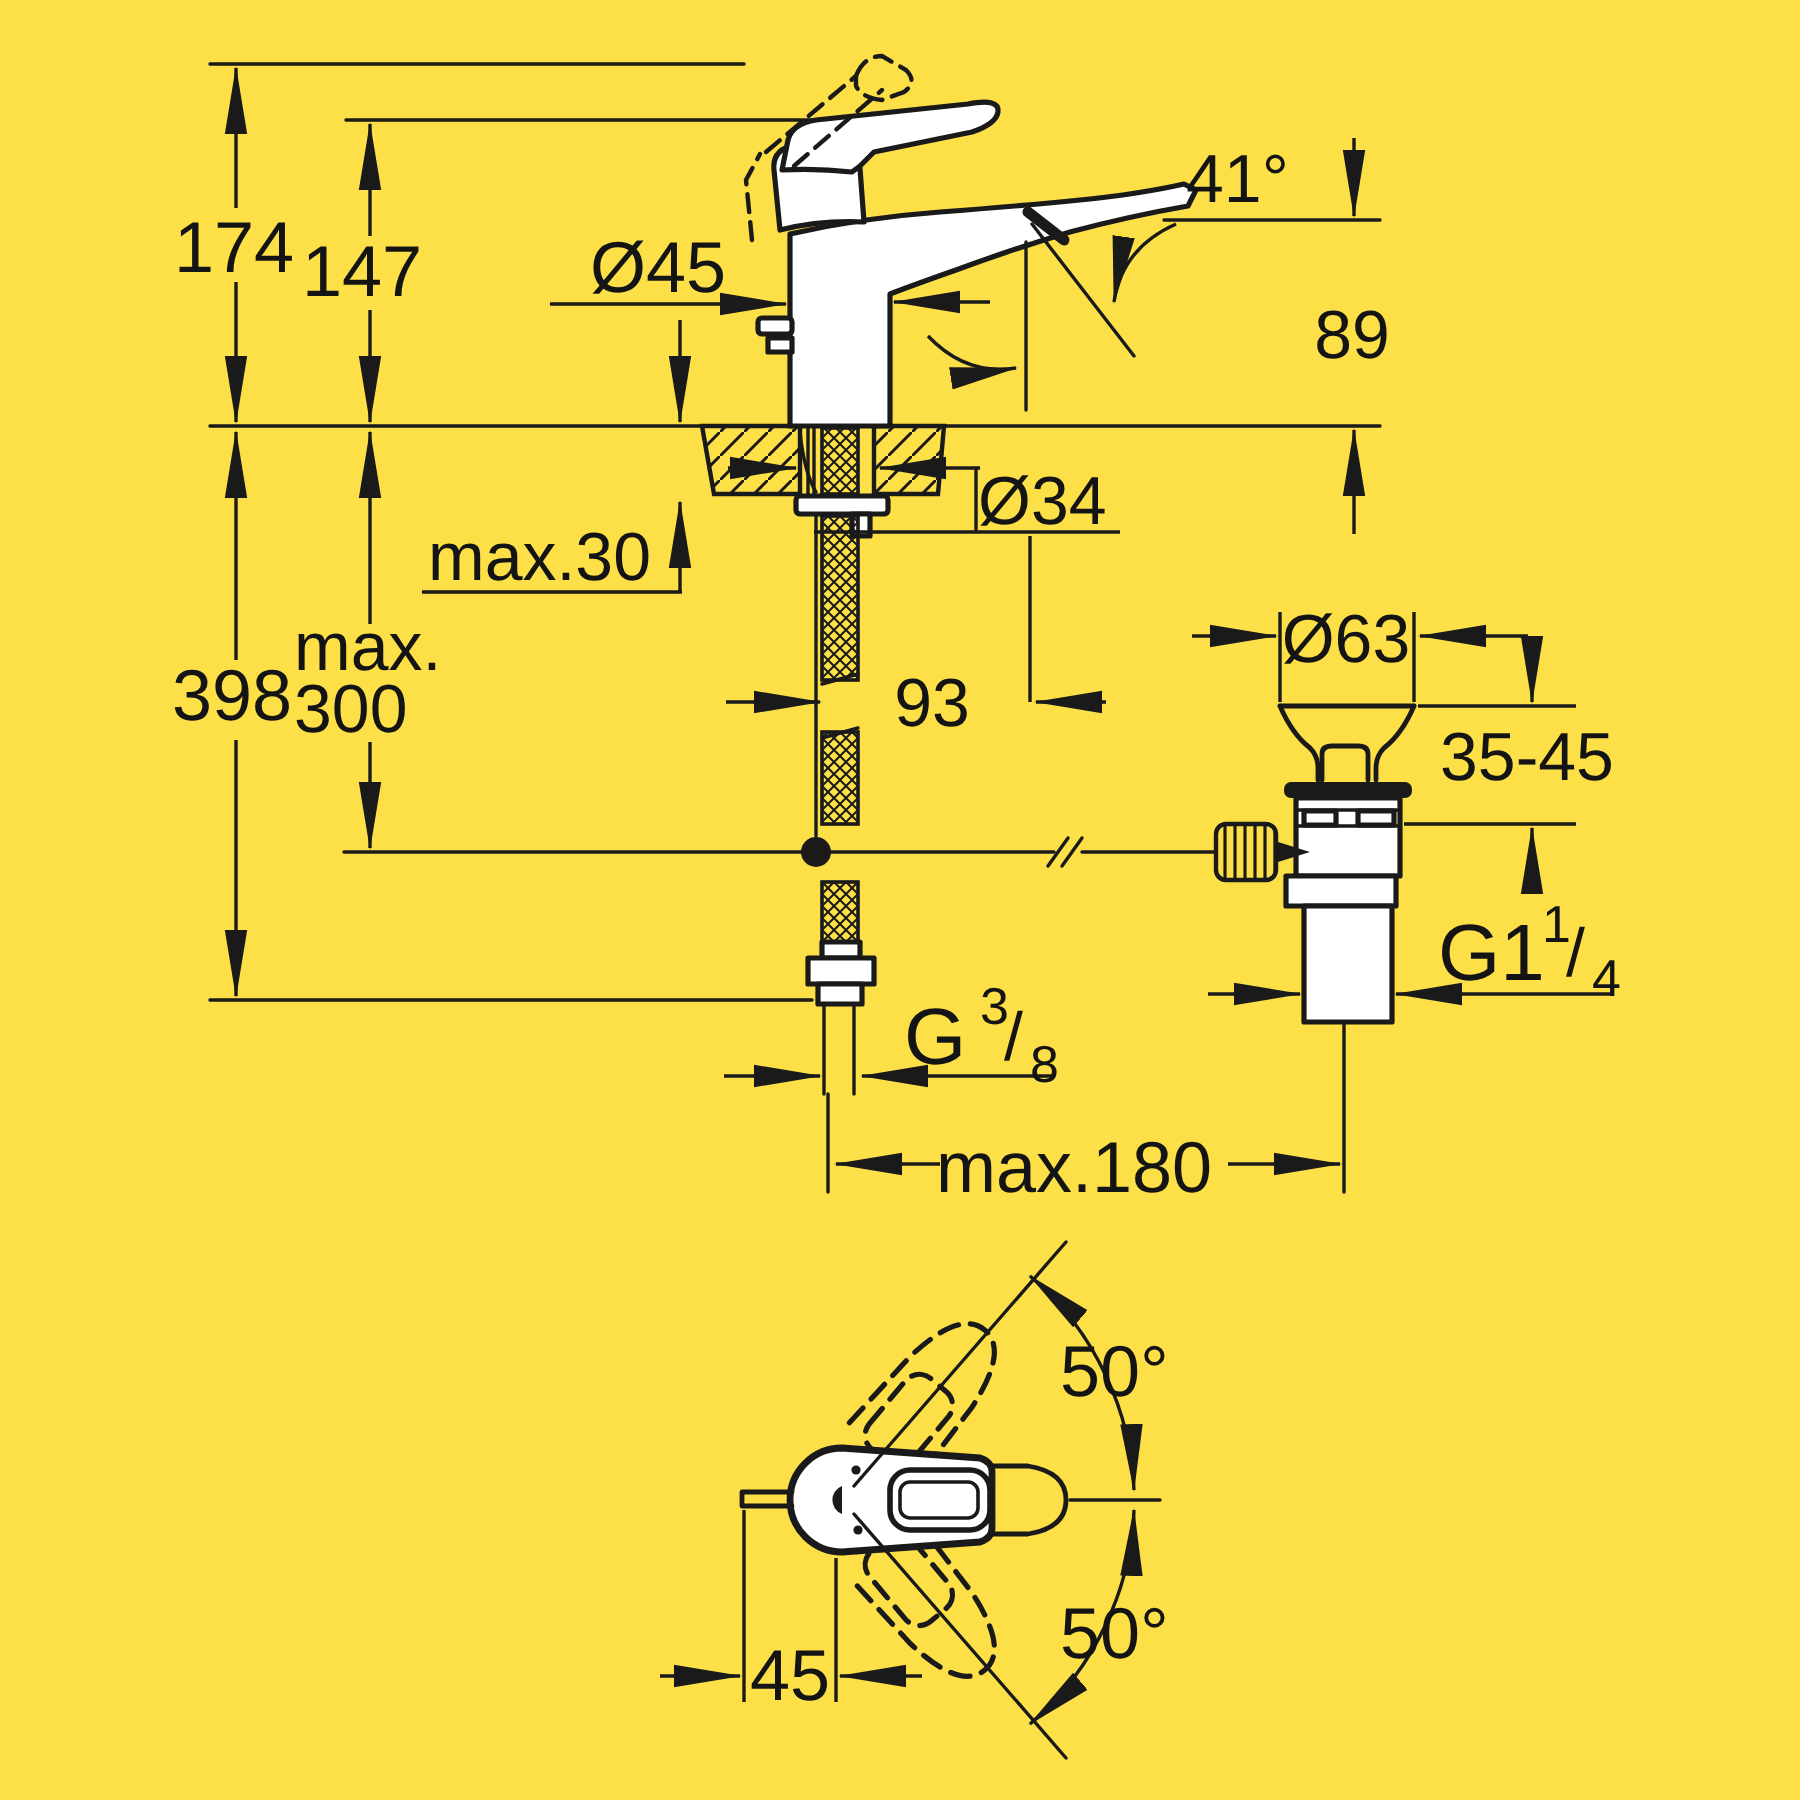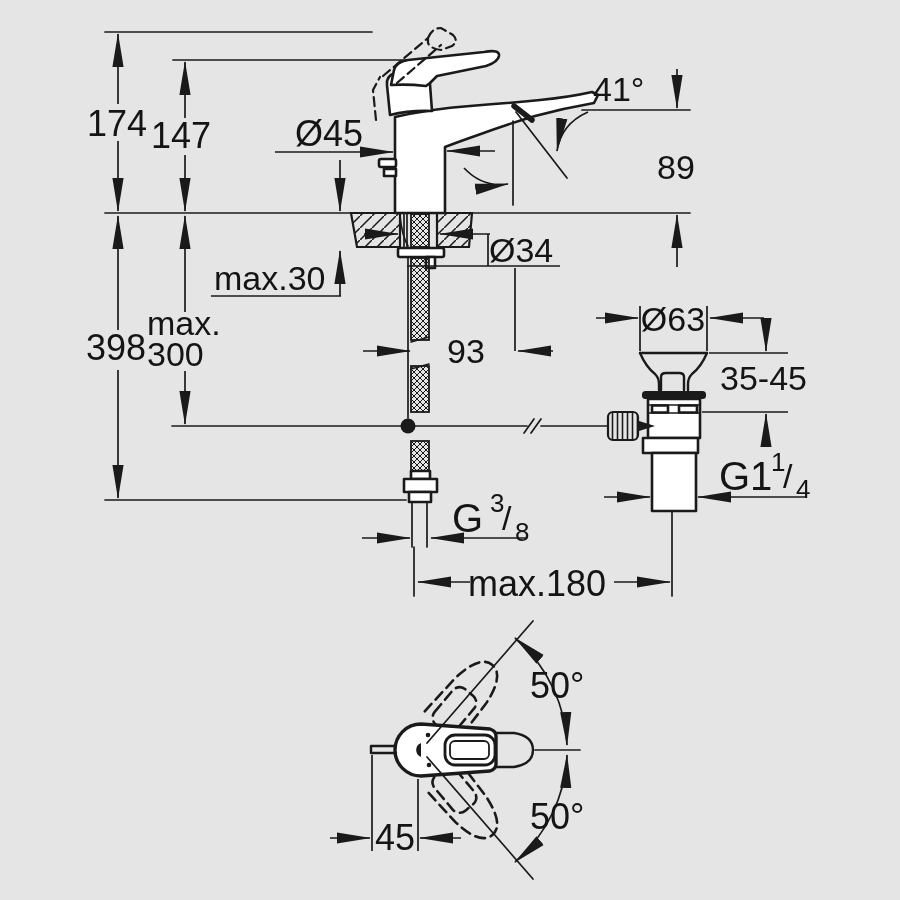--- a/index.html
+++ b/index.html
@@ -1,16 +1,16 @@
 <!DOCTYPE html>
 <html><head>
 <meta charset="utf-8">
 <style>
   html,body{margin:0;padding:0;background:#fff;}
-  .stage{width:900px;height:900px;background:#e5e5e5;position:relative;overflow:hidden;
+  .stage{width:900px;height:900px;background:#fde047;position:relative;overflow:hidden;
          font-family:"Liberation Sans", sans-serif;}
   svg{display:block;}
   .outline{fill:#ffffff;stroke:#1a1a1a;stroke-width:2.6;stroke-linejoin:round;stroke-linecap:round;}
   .outline2{fill:none;stroke:#1a1a1a;stroke-width:2.4;stroke-linejoin:round;stroke-linecap:round;}
   .thin{fill:none;stroke:#1a1a1a;stroke-width:1.7;stroke-linecap:round;}
   .dimline{fill:none;stroke:#1a1a1a;stroke-width:1.7;}
   .dashed{fill:none;stroke:#1a1a1a;stroke-width:2.2;stroke-dasharray:9 5;stroke-linecap:round;}
   .dashedThick{fill:none;stroke:#1a1a1a;stroke-width:2.6;stroke-dasharray:10 6;stroke-linecap:round;}
   .solidfill{fill:#1a1a1a;stroke:none;}
   text{fill:#141414;font-family:"Liberation Sans", sans-serif;}

